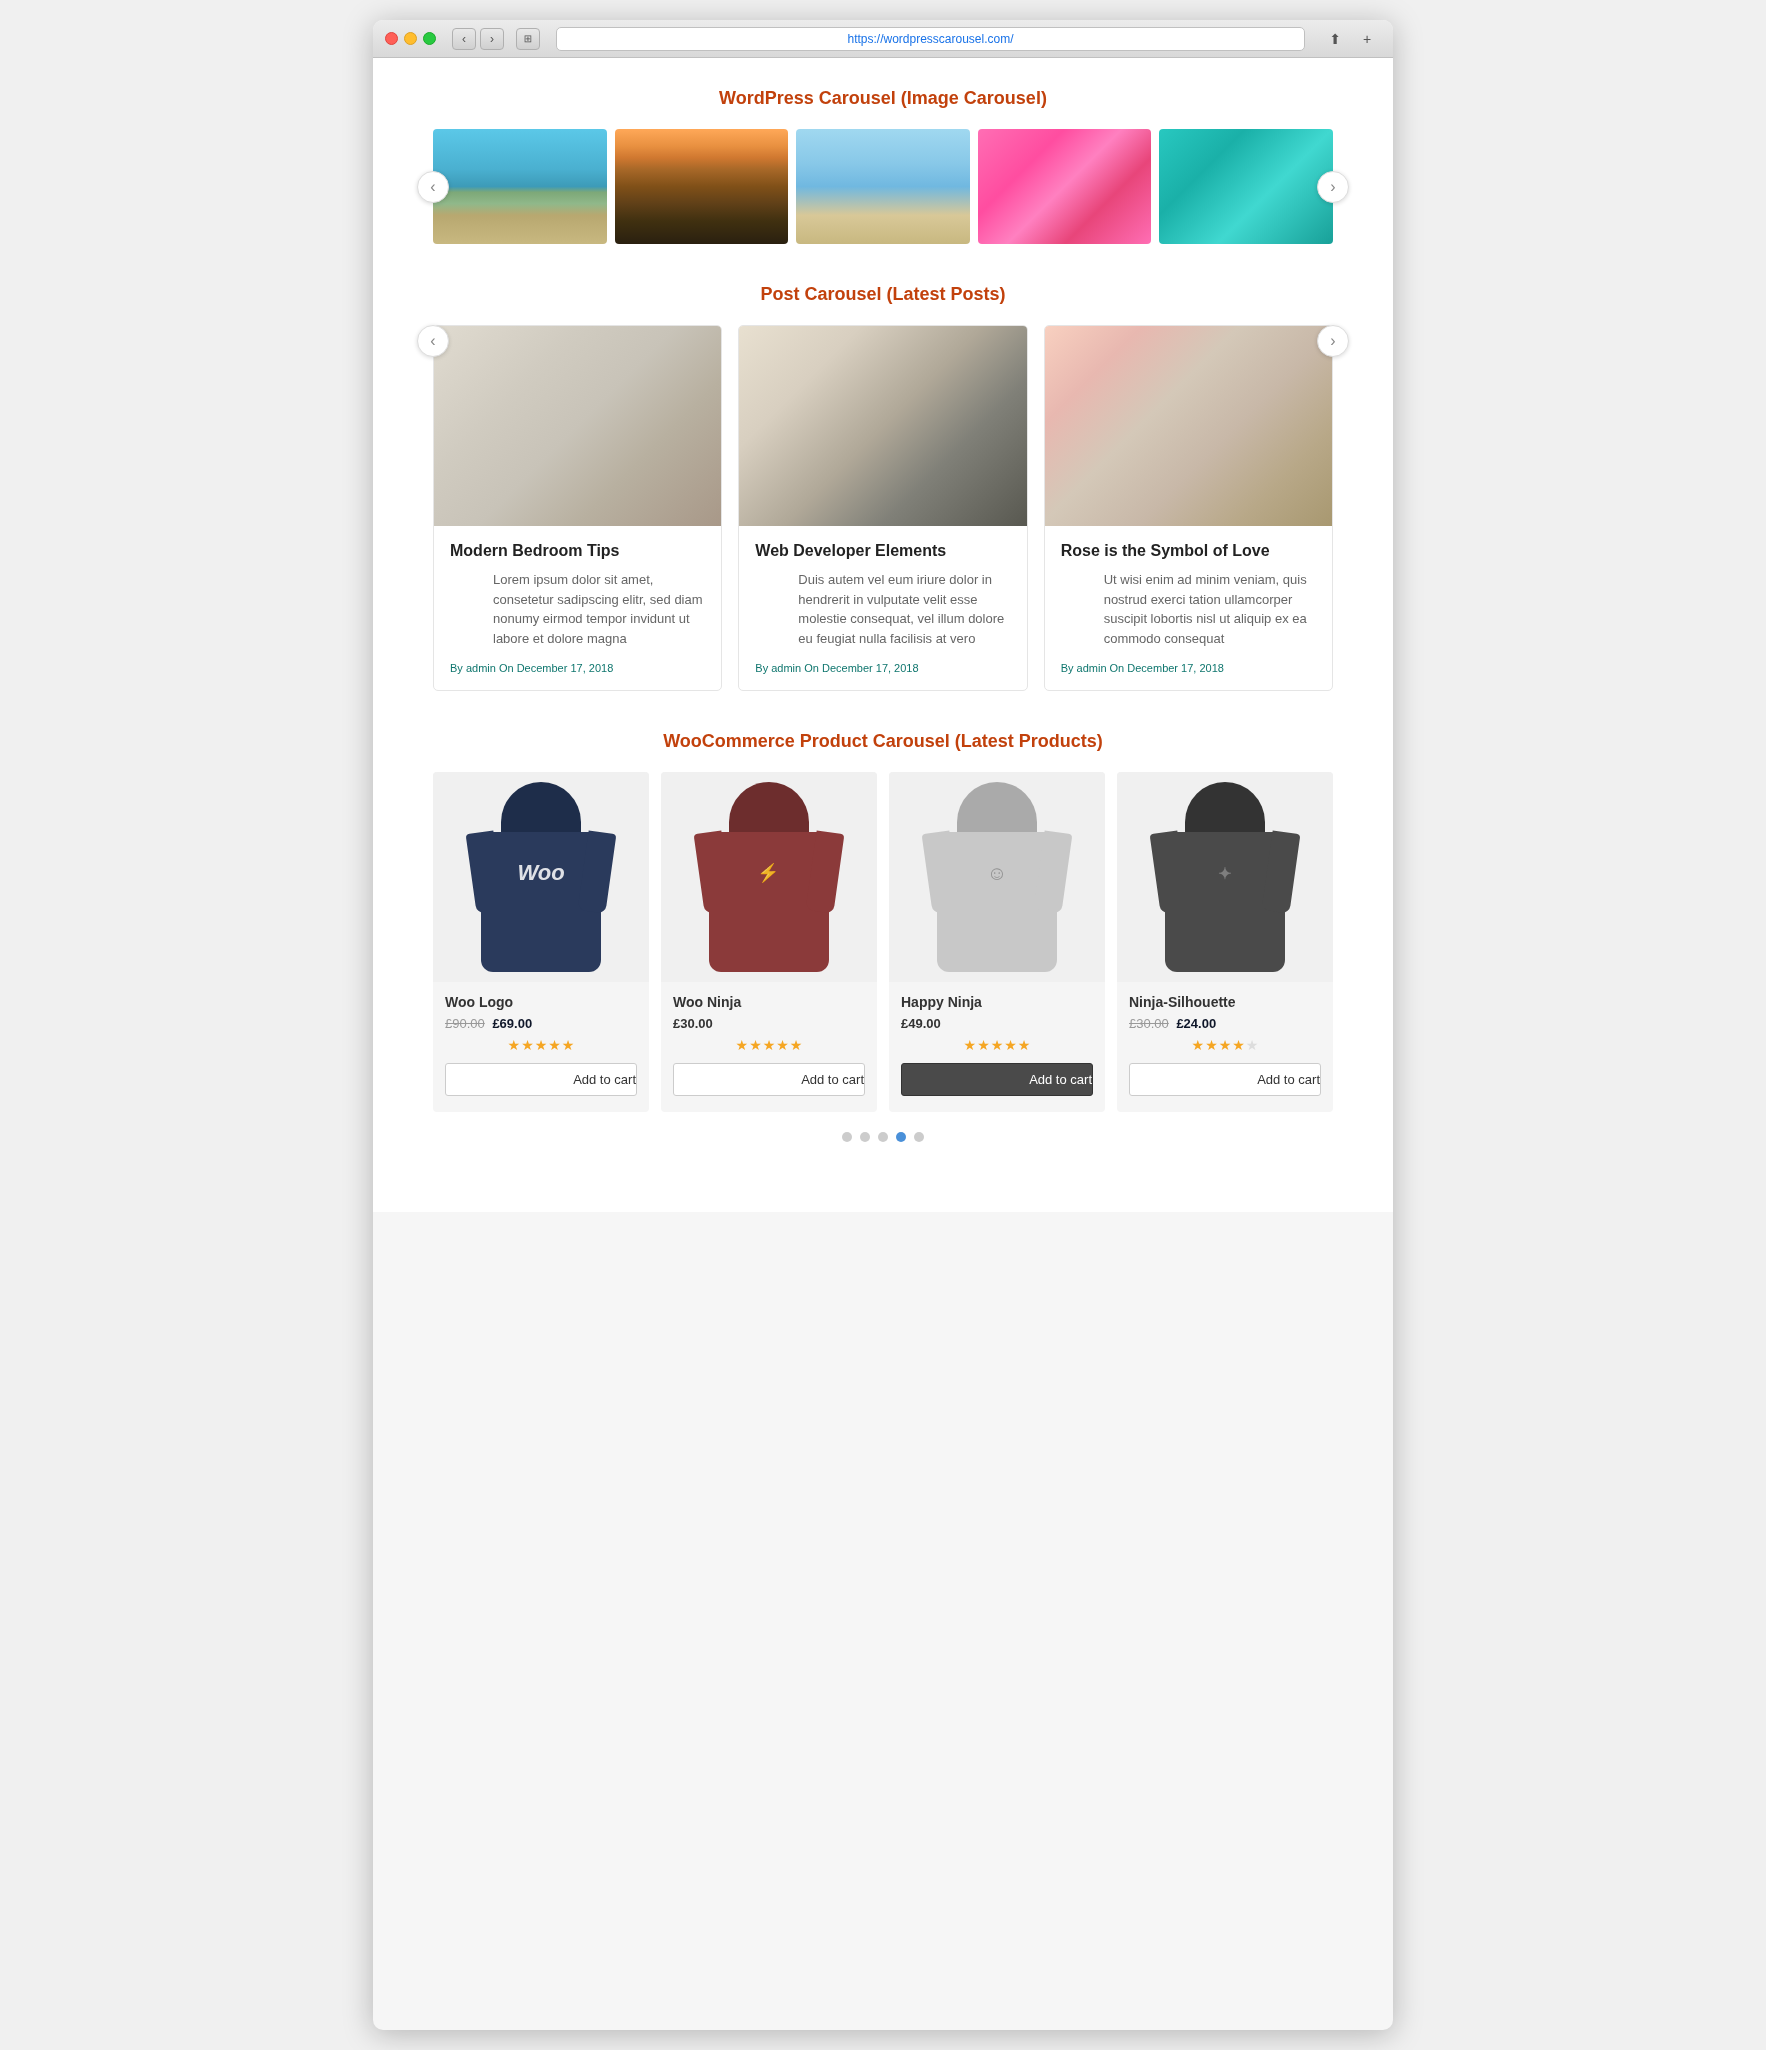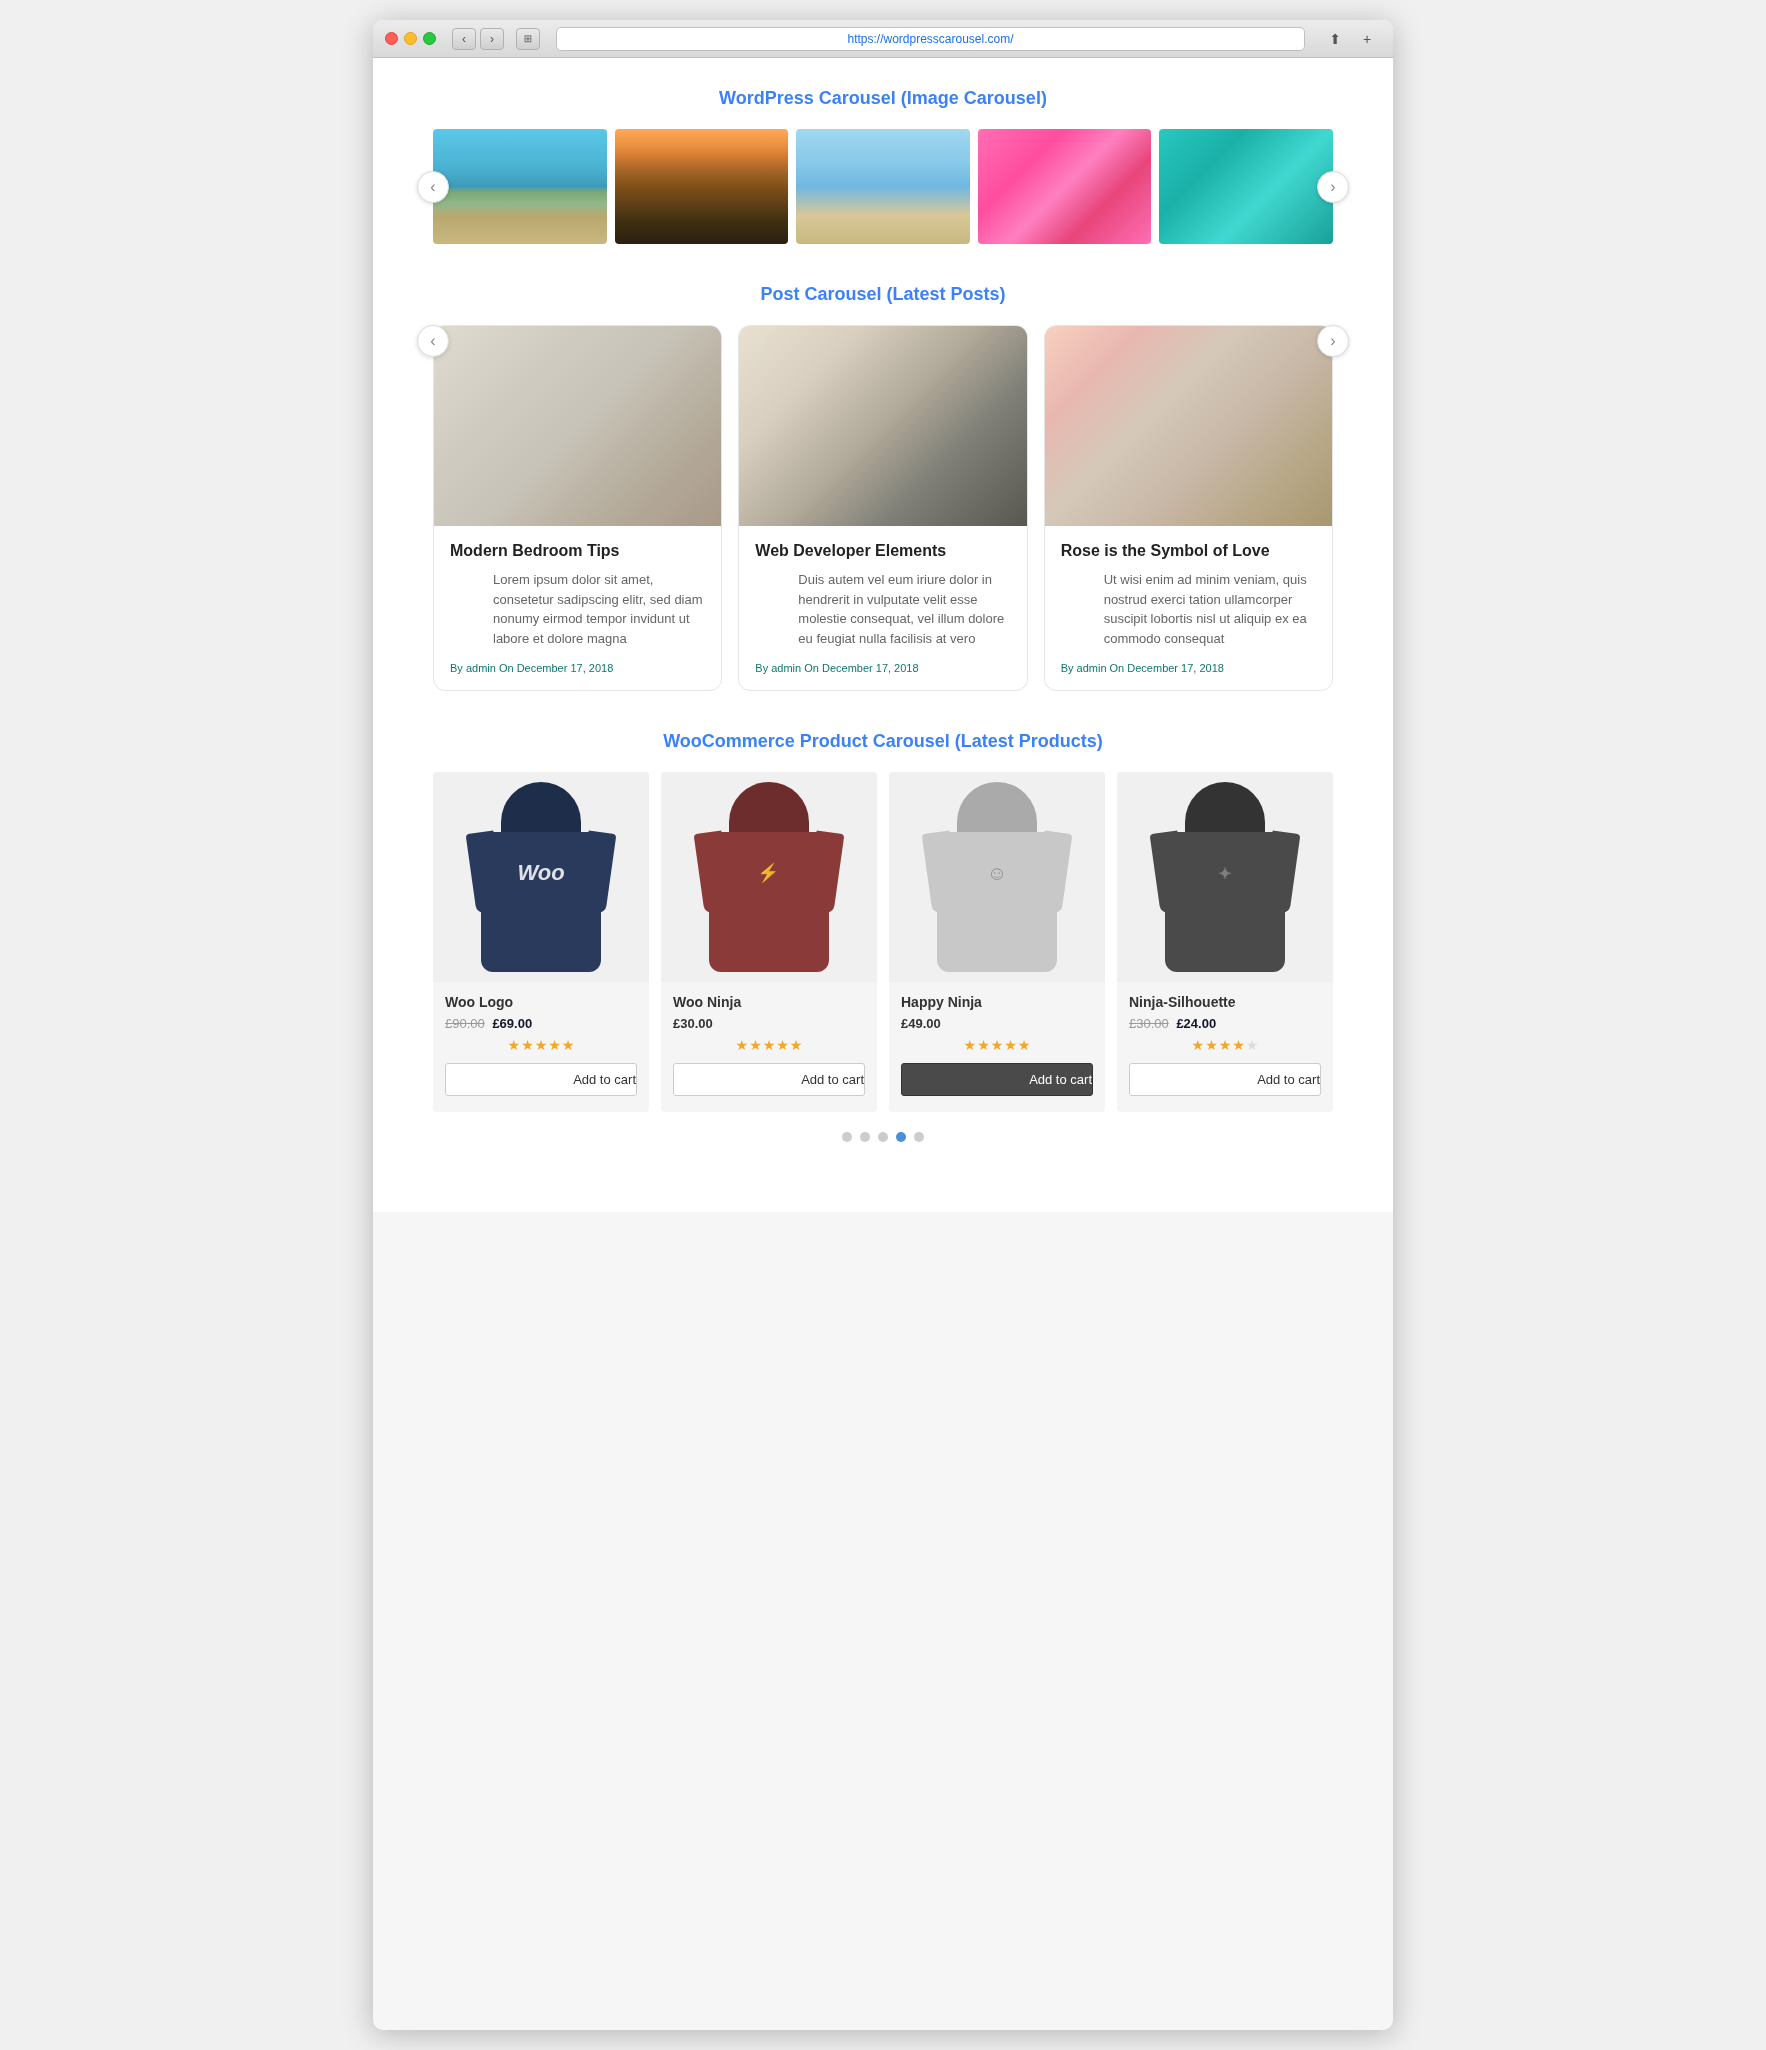--- a/index.html
+++ b/index.html
@@ -116,21 +116,21 @@
     .page-content {
       background: white;
       padding: 30px 60px 50px;
     }
 
     
     .section-title {
       text-align: center;
       font-size: 18px;
       font-weight: 600;
-      color: #3b82f6;
+      color: #c2410c;
       margin-bottom: 20px;
     }
 
     
     .carousel-section {
       margin-bottom: 40px;
     }
 
     .image-carousel {
       position: relative;
@@ -189,21 +189,21 @@
     .post-cards {
       display: flex;
       gap: 16px;
       width: 100%;
     }
 
     .post-card {
       flex: 1;
       background: white;
       border: 1px solid #e5e5e5;
-      border-radius: 12px;
+      border-radius: 5px;
       overflow: hidden;
     }
 
     .post-card-image {
       width: 100%;
       height: 200px;
     }
 
     .post-card-body {
       padding: 16px;

